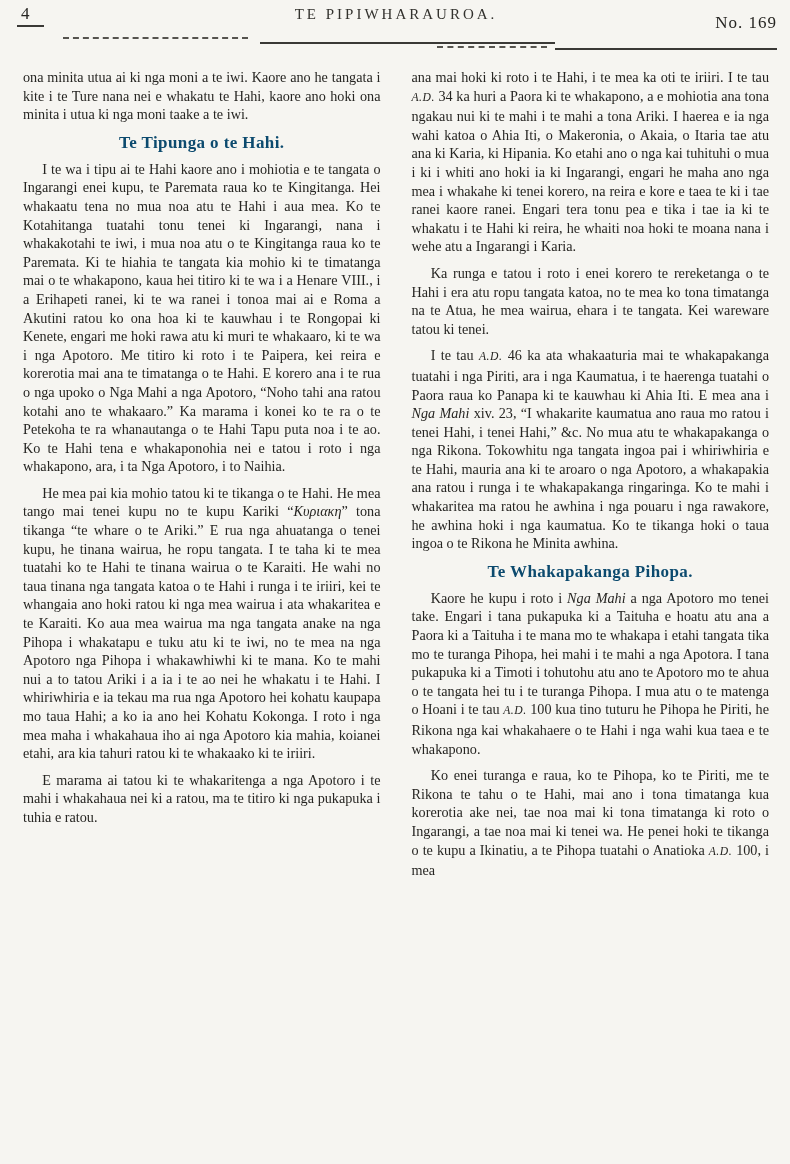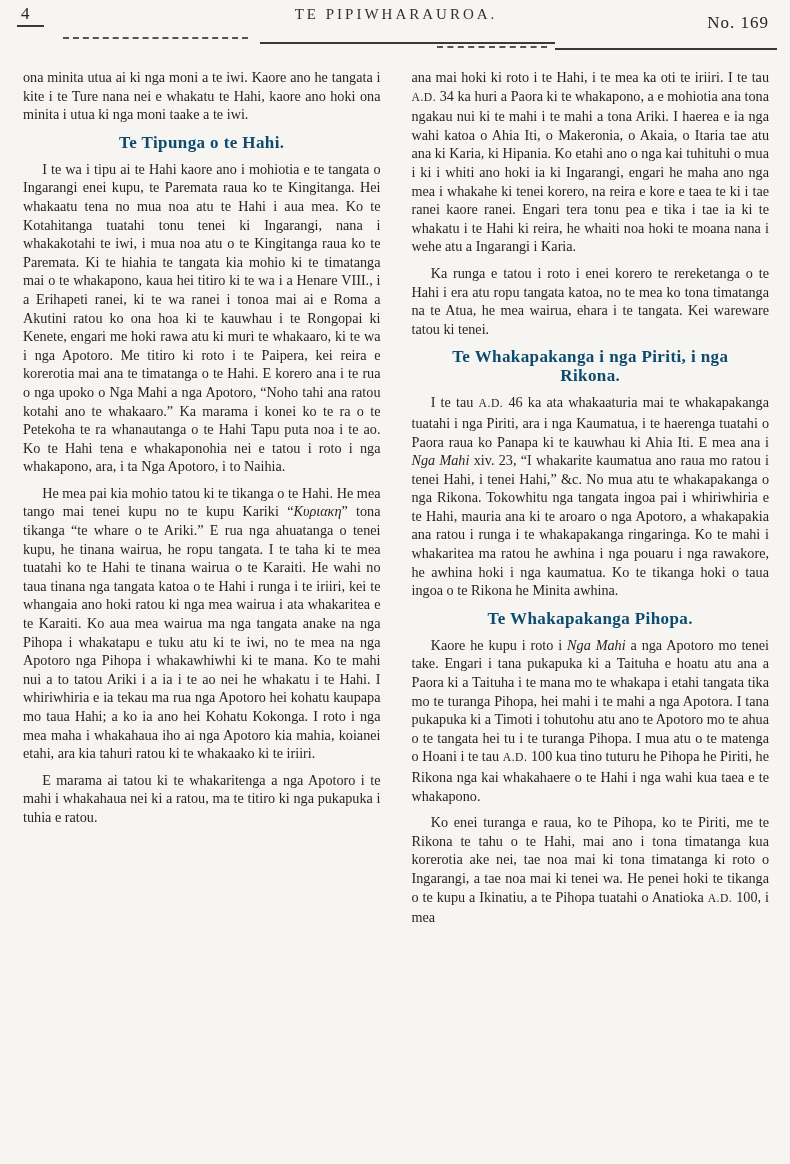--- a/index.html
+++ b/index.html
@@ -53,21 +53,21 @@
   }
   .hdr .rule-mast {
     position: absolute;
     left: 245px;
     top: 38px;
     width: 295px;
     border-bottom: 2px solid #3a3936;
   }
   .hdr .issue {
     position: absolute;
-    right: 8px;
+    right: 0;
     top: 9px;
     font-size: 17px;
     letter-spacing: 1px;
   }
   .hdr .rule-right-dash {
     position: absolute;
     right: 230px;
     top: 42px;
     width: 110px;
     border-bottom: 2px dashed #55534e;
@@ -104,20 +104,21 @@
     font-weight: bold;
     letter-spacing: 0.4px;
     margin: 9px 18px 4px;
     line-height: 19px;
     color: #0c4a6e;
   }
   .italic { font-style: italic; }
   .smallcaps {
     font-size: 0.82em;
     letter-spacing: 0.5px;
+    font-style: italic;
   }
 </style>
 </head>
 <body>
 
 <div class="page">
 
   <div class="hdr">
     <span class="page-num">4</span>
     <span class="rule-left-dash"></span>
@@ -132,21 +133,20 @@
     <div class="col">
         <p class="para"><span>ona minita utua ai ki nga moni a te iwi. Kaore ano he tangata i kite i te Ture nana nei e whakatu te Hahi, kaore ano hoki ona minita i utua ki nga moni taake a te iwi.</span></p>
         <h2 class="section-heading">Te Tipunga o te Hahi.</h2>
         <p class="para indent"><span>I te wa i tipu ai te Hahi kaore ano i mohiotia e te tangata o Ingarangi enei kupu, te Paremata raua ko te Kingitanga.  Hei whakaatu tena no mua noa atu te Hahi i aua mea.  Ko te Kotahitanga tuatahi tonu tenei ki Ingarangi, nana i whakakotahi te iwi, i mua noa atu o te Kingitanga raua ko te Paremata.  Ki te hiahia te tangata kia mohio ki te timatanga mai o te whakapono, kaua hei titiro ki te wa i a Henare VIII., i a Erihapeti ranei, ki te wa ranei i tonoa mai ai e Roma a Akutini ratou ko ona hoa ki te kauwhau i te Rongopai ki Kenete, engari me hoki rawa atu ki muri te whakaaro, ki te wa i nga Apotoro.  Me titiro ki roto i te Paipera, kei reira e korerotia mai ana te timatanga o te Hahi. E korero ana i te rua o nga upoko o Nga Mahi a nga Apotoro, “Noho tahi ana ratou kotahi ano te whakaaro.”  Ka marama i konei ko te ra o te Petekoha te ra whanautanga o te Hahi Tapu puta noa i te ao.  Ko te Hahi tena e whakaponohia nei e tatou i roto i nga whakapono, ara, i ta Nga Apotoro, i to Naihia.</span></p>
         <p class="para indent"><span>He mea pai kia mohio tatou ki te tikanga o te Hahi.  He mea tango mai tenei kupu no te kupu Kariki “</span><span class="italic">Κυριακη</span><span>” tona tikanga “te whare o te Ariki.”  E rua nga ahuatanga o tenei kupu, he tinana wairua, he ropu tangata. I te taha ki te mea tuatahi ko te Hahi te tinana wairua o te Karaiti.  He wahi no taua tinana nga tangata katoa o te Hahi i runga i te iriiri, kei te whangaia ano hoki ratou ki nga mea wairua i ata whakaritea e te Karaiti. Ko aua mea wairua ma nga tangata anake na nga Pihopa i whakatapu e tuku atu ki te iwi, no te mea na nga Apotoro nga Pihopa i whakawhiwhi ki te mana.  Ko te mahi nui a to tatou Ariki i a ia i te ao nei he whakatu i te Hahi.  I whiriwhiria e ia tekau ma rua nga Apotoro hei kohatu kaupapa mo taua Hahi; a ko ia ano hei Kohatu Kokonga.  I roto i nga mea maha i whakahaua iho ai nga Apotoro kia mahia, koianei etahi, ara kia tahuri ratou ki te whakaako ki te iriiri.</span></p>
         <p class="para indent"><span>E marama ai tatou ki te whakaritenga a nga Apotoro i te mahi i whakahaua nei ki a ratou, ma te titiro ki nga pukapuka i tuhia e ratou.</span></p>
       </div>
     <div class="col">
         <p class="para"><span>ana mai hoki ki roto i te Hahi, i te mea ka oti te iriiri.  I te tau </span><span class="smallcaps">A.D.</span><span> 34 ka huri a Paora ki te whakapono, a e mohiotia ana tona ngakau nui ki te mahi i te mahi a tona Ariki.  I haerea e ia nga wahi katoa o Ahia Iti, o Makeronia, o Akaia, o Itaria tae atu ana ki Karia, ki Hipania.  Ko etahi ano o nga kai tuhituhi o mua i ki i whiti ano hoki ia ki Ingarangi, engari he maha ano nga mea i whakahe ki tenei korero, na reira e kore e taea te ki i tae ranei kaore ranei.  Engari tera tonu pea e tika i tae ia ki te whakatu i te Hahi ki reira, he whaiti noa hoki te moana nana i wehe atu a Ingarangi i Karia.</span></p>
         <p class="para indent"><span>Ka runga e tatou i roto i enei korero te rereketanga o te Hahi i era atu ropu tangata katoa, no te mea ko tona timatanga na te Atua, he mea wairua, ehara i te tangata.  Kei wareware tatou ki tenei.</span></p>
-        <h2 class="section-heading">Te Whakapakanga i nga Piriti, i nga Rikona.</h2>
         <p class="para indent"><span>I te tau </span><span class="smallcaps">A.D.</span><span> 46 ka ata whakaaturia mai te whakapakanga tuatahi i nga Piriti, ara i nga Kaumatua, i te haerenga tuatahi o Paora raua ko Panapa ki te kauwhau ki Ahia Iti. E mea ana i </span><span class="italic">Nga Mahi</span><span> xiv. 23, “I whakarite kaumatua ano raua mo ratou i tenei Hahi, i tenei Hahi,” &amp;c.  No mua atu te whakapakanga o nga Rikona.  Tokowhitu nga tangata ingoa pai i whiriwhiria e te Hahi, mauria ana ki te aroaro o nga Apotoro, a whakapakia ana ratou i runga i te whakapakanga ringaringa. Ko te mahi i whakaritea ma ratou he awhina i nga pouaru i nga rawakore, he awhina hoki i nga kaumatua.  Ko te tikanga hoki o taua ingoa o te Rikona he Minita awhina.</span></p>
         <h2 class="section-heading">Te Whakapakanga Pihopa.</h2>
         <p class="para indent"><span>Kaore he kupu i roto i </span><span class="italic">Nga Mahi</span><span> a nga Apotoro mo tenei take.  Engari i tana pukapuka ki a Taituha e hoatu atu ana a Paora ki a Taituha i te mana mo te whakapa i etahi tangata tika mo te turanga Pihopa, hei mahi i te mahi a nga Apotora.  I tana pukapuka ki a Timoti i tohutohu atu ano te Apotoro mo te ahua o te tangata hei tu i te turanga Pihopa.  I mua atu o te matenga o Hoani i te tau </span><span class="smallcaps">A.D.</span><span> 100 kua tino tuturu he Pihopa he Piriti, he Rikona nga kai whakahaere o te Hahi i nga wahi kua taea e te whakapono.</span></p>
         <p class="para indent"><span>Ko enei turanga e raua, ko te Pihopa, ko te Piriti, me te Rikona te tahu o te Hahi, mai ano i tona timatanga kua korerotia ake nei, tae noa mai ki tona timatanga ki roto o Ingarangi, a tae noa mai ki tenei wa.  He penei hoki te tikanga o te kupu a Ikinatiu, a te Pihopa tuatahi o Anatioka </span><span class="smallcaps">A.D.</span><span> 100, i mea</span></p>
       </div>
   </div>
 
 </div>
 
 </body></html>

